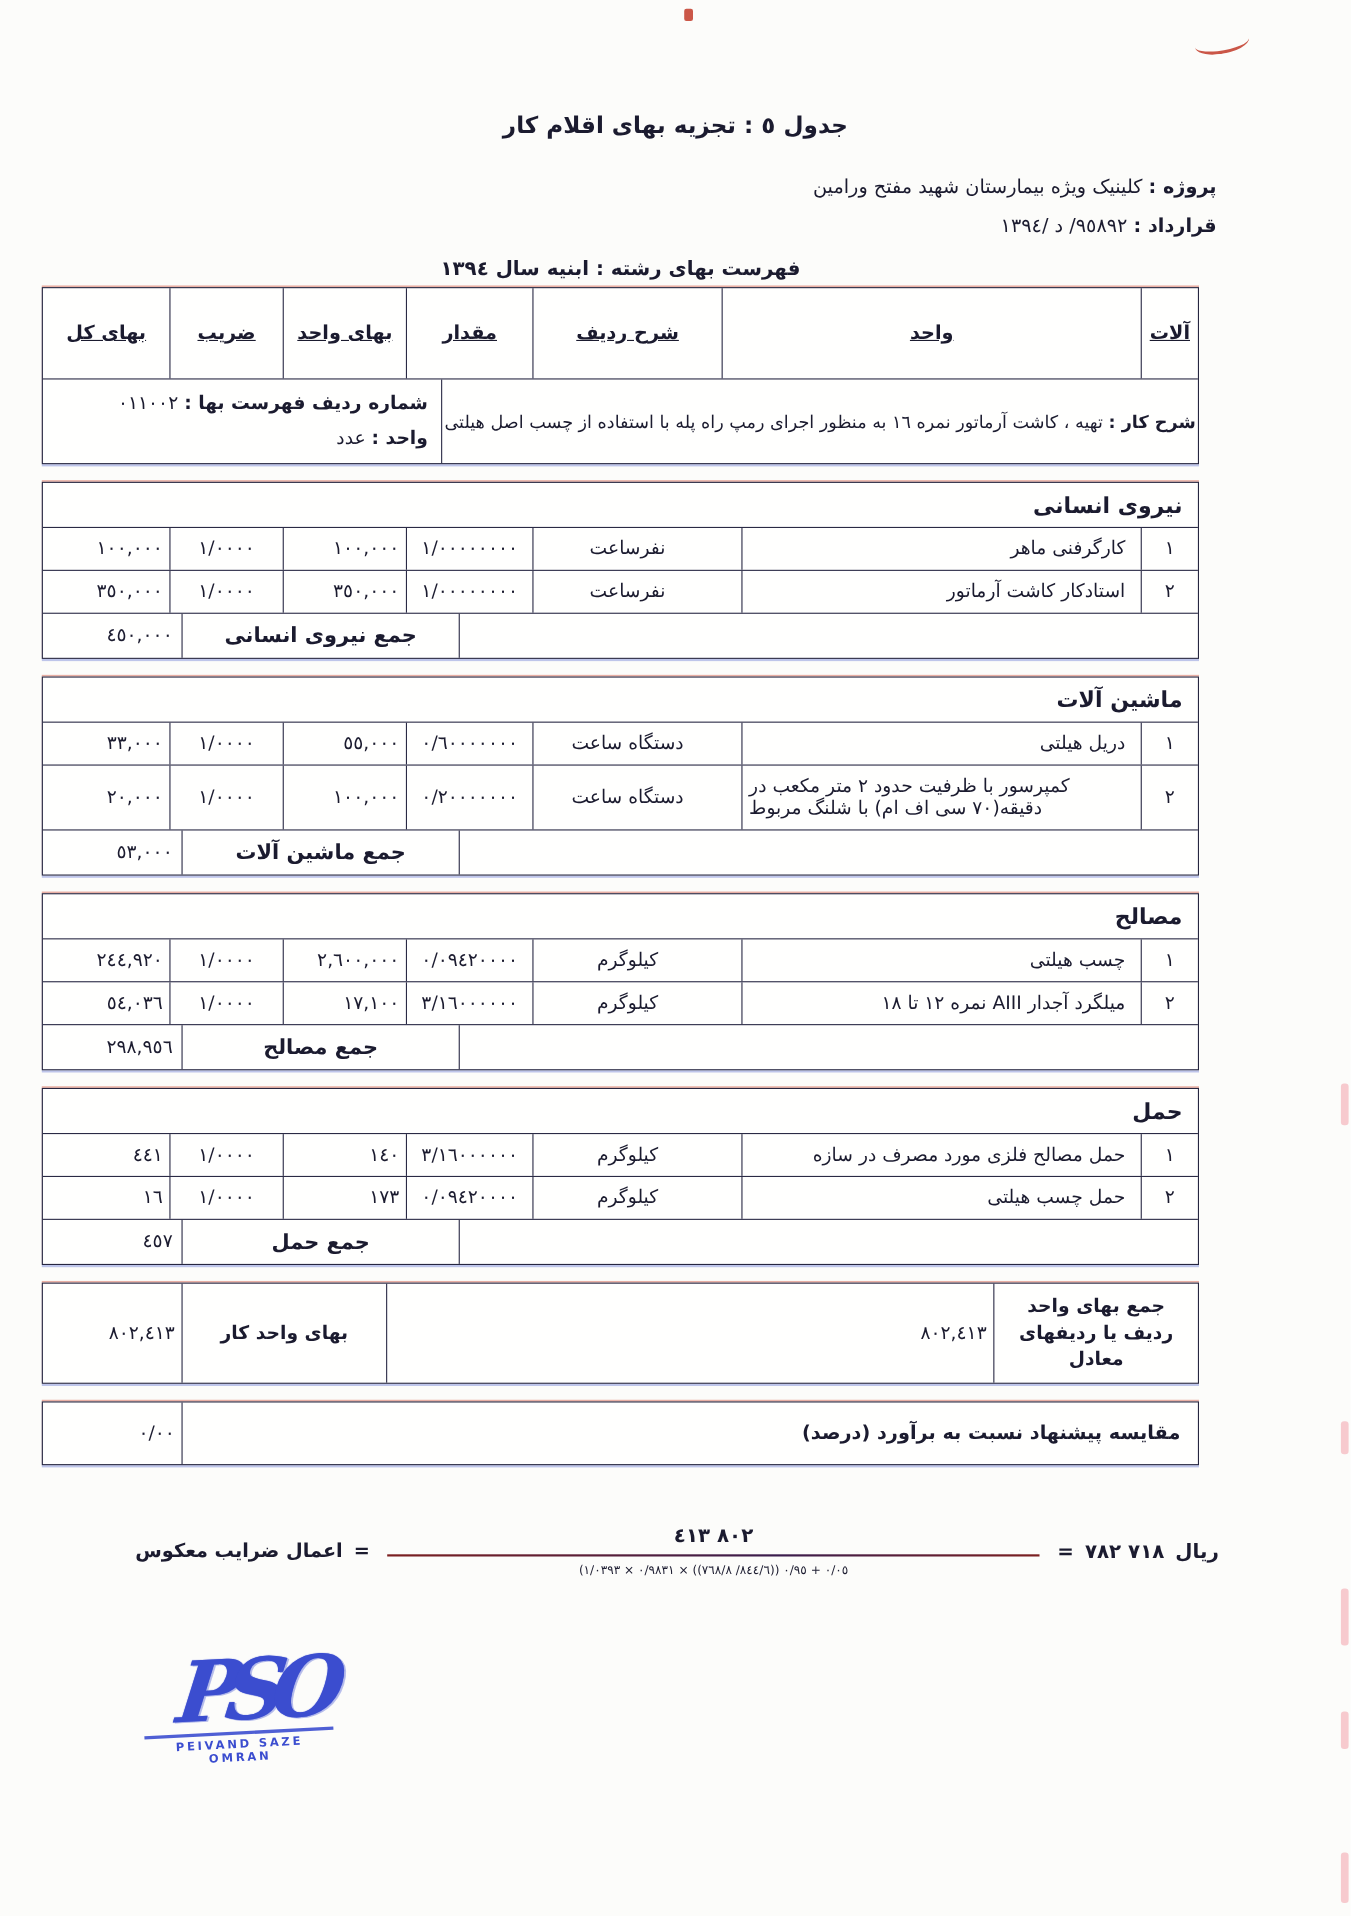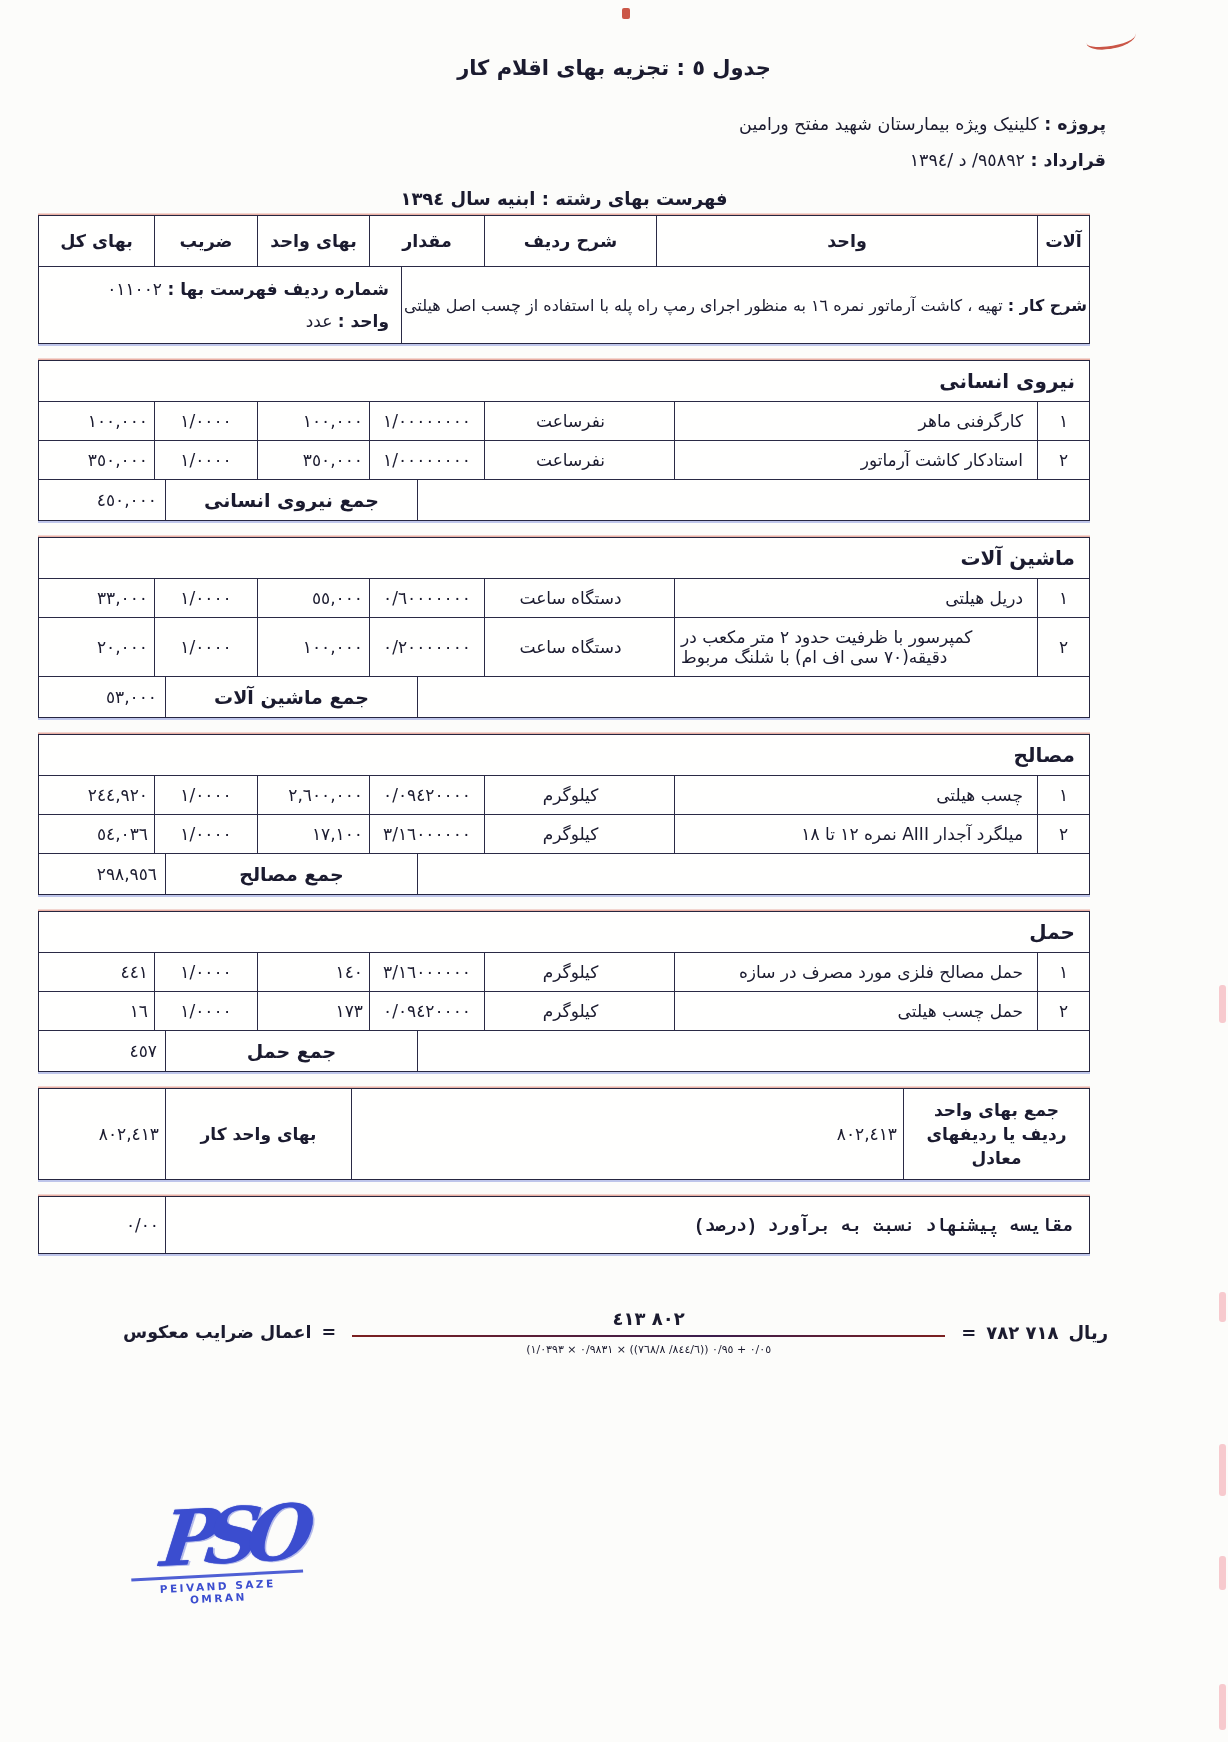--- a/index.html
+++ b/index.html
@@ -3,54 +3,54 @@
 <meta charset="utf-8">
 <style>
   html,body{margin:0;padding:0;background:#ffffff;}
   .sheet{
     position:relative;width:1228px;height:1742px;overflow:hidden;
     background:#fcfcfa;direction:rtl;
     font-family:"DejaVu Sans", sans-serif;color:#1b1b2f;
   }
   .b{font-weight:bold;}
   .num{direction:ltr;unicode-bidi:isolate;}
-  .doc-title{padding-top:56px;text-align:center;font-weight:bold;font-size:21px;letter-spacing:.3px;}
+  .doc-title{padding-top:102px;text-align:center;font-weight:bold;font-size:21px;letter-spacing:.3px;}
   .meta{margin:26px 122px 0 0;text-align:right;font-size:17.5px;line-height:36px;}
   .list-title{width:1052px;margin:10px 138px 6px 0;text-align:center;font-weight:bold;font-size:18px;}
   .tbl-area{width:1052px;margin-right:138px;}
   .block{
     border:1.6px solid #262640;background:#fffffe;margin-bottom:16px;
     box-shadow:0 -1.5px 0 rgba(205,60,35,.4), 0 2px 0 rgba(45,70,200,.3);
   }
   .grid{display:grid;}
   .cols{grid-template-columns:52px 1fr 172px 115px 112px 103px 115px;}
   .cell{border-left:1.4px solid #2a2a45;padding:9px 6px;font-size:17px;display:flex;align-items:center;justify-content:center;}
   .cell:last-child{border-left:none;}
   .row + .row{border-top:1.4px solid #2a2a45;}
-  .hdr .cell{font-weight:bold;font-size:17.5px;padding:15px 4px;}
+  .hdr .cell{font-weight:bold;font-size:17.5px;padding:31px 4px;text-decoration:underline;}
   .work-grid{grid-template-columns:688px 1fr;border-top:1.4px solid #2a2a45;}
   .work-right{border-left:1.4px solid #2a2a45;padding:10px 0;font-size:16px;display:flex;align-items:center;justify-content:center;}
   .work-left{padding:6px 12px;font-size:17px;line-height:32px;text-align:right;}
   .sec-title{font-weight:bold;font-size:20px;text-align:right;padding:8px 14px;border-bottom:1.4px solid #2a2a45;}
   .c-sharh{justify-content:flex-start;padding-right:14px;text-align:left;margin-left:18px;}
   .c-uprice,.c-total{justify-content:flex-end;padding-left:12px;direction:ltr;}
   .c-total{padding-left:10px;}
   .sum-grid{grid-template-columns:1fr 252px 126px;border-top:1.4px solid #2a2a45;}
   .sum-grid .cell{padding:9px 8px;}
   .sum-label{font-weight:bold;font-size:19px;}
   .sum-value{justify-content:flex-end;direction:ltr;padding-left:12px;font-size:17px;}
   .grand-grid{grid-template-columns:186px 80px 1fr 186px 126px;min-height:58px;}
   .grand-grid .cell{font-size:17px;}
   .g-label{font-weight:bold;font-size:16.5px;text-align:center;line-height:24px;}
   .g-val1{justify-content:flex-end;direction:ltr;border-left:none;padding-left:4px;}
   .g-mid{border-left:1.4px solid #2a2a45;}
   .g-label2{font-weight:bold;font-size:17.5px;}
   .g-val2{justify-content:flex-end;direction:ltr;padding-left:12px;}
   .cmp-grid{grid-template-columns:1fr 126px;min-height:56px;}
-  .cmp-label{justify-content:flex-start;padding-right:16px;font-weight:bold;font-size:17.5px;font-family:Liberation Mono, monospace;}
+  .cmp-label{justify-content:flex-start;padding-right:16px;font-weight:bold;font-size:17.5px;}
   .cmp-val{justify-content:flex-end;direction:ltr;padding-left:12px;}
   .formula{width:985px;margin:54px 120px 0 0;display:flex;align-items:center;gap:16px;font-size:18px;}
   .f-result{white-space:nowrap;font-weight:bold;display:flex;gap:10px;align-items:center;}
   .fraction{flex:1;display:flex;flex-direction:column;align-items:center;gap:6px;}
   .frac-num{font-weight:bold;letter-spacing:1px;}
   .frac-line{width:100%;height:2.4px;background:linear-gradient(90deg,#7c2020,#3a1d4d 60%,#7c2020);}
   .frac-den{font-size:11px;letter-spacing:.5px;}
   .f-note{white-space:nowrap;display:flex;gap:10px;align-items:center;font-weight:bold;font-size:17.5px;}
   .stamp{position:absolute;left:130px;top:1502px;transform:rotate(-3deg);opacity:.92;}
   .stamp-text{

